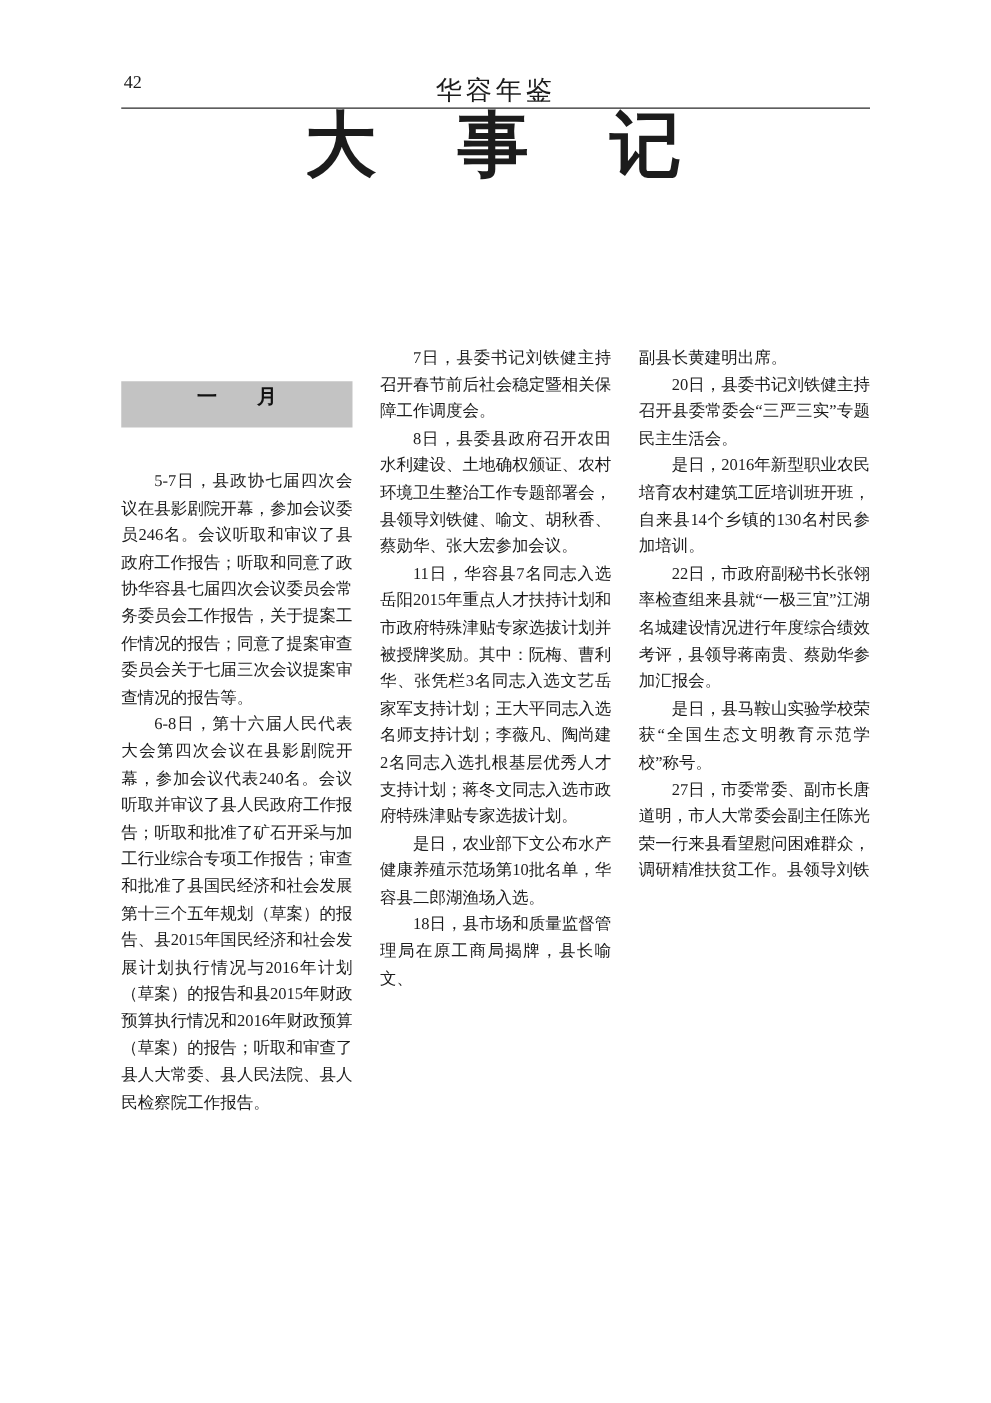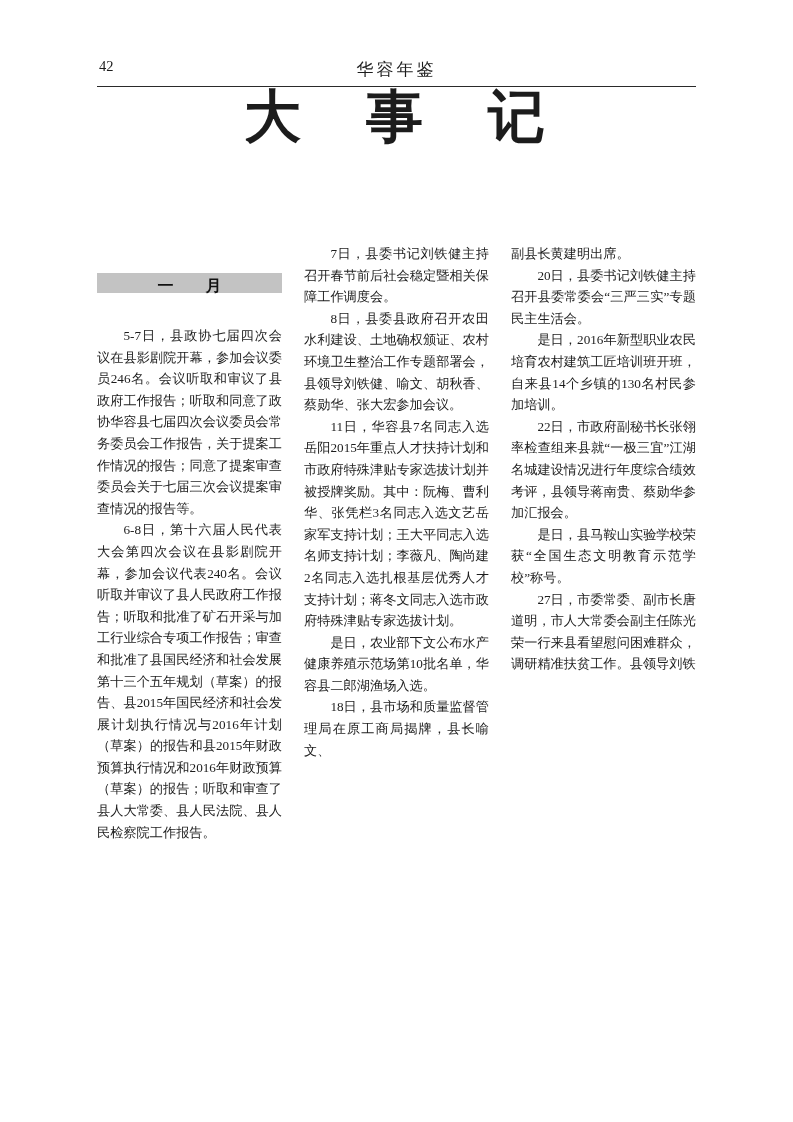--- a/index.html
+++ b/index.html
@@ -24,21 +24,21 @@
     position: absolute;
     left: 2px;
     top: 0;
   }
   .book-title {
     position: absolute;
     left: 0; right: 0;
     top: 0;
     text-align: center;
     letter-spacing: 3px;
-    font-size: 17px;
+    font-size: 21px;
   }
   .head-rule {
     margin-top: 8px;
     border-top: 1.6px solid #2a2a2a;
     height: 0;
   }
   .main-title {
     text-align: center;
     font-size: 57px;
     font-weight: 700;
@@ -47,30 +47,31 @@
     white-space: nowrap;
   }
   .columns {
     display: flex;
     gap: 22px;
     margin-top: 96px;
   }
   .col {
     flex: 1 1 0;
     min-width: 0;
+    margin-top: 32px;
   }
   .month-box {
     margin: 30px 0 32px 0;
     background: #c3c3c3;
     color: #111;
     text-align: center;
     font-weight: 700;
     font-size: 16px;
     line-height: 26px;
-    height: 20px;
+    height: 37px;
   }
   p.para {
     margin: 0;
     font-size: 13.2px;
     line-height: 21.6px;
     text-align: justify;
     text-indent: 2em;
     word-break: break-all;
   }
   p.para.no-indent { text-indent: 0; }

